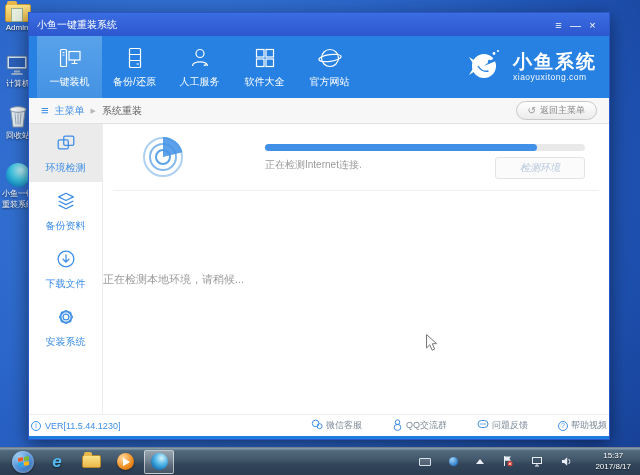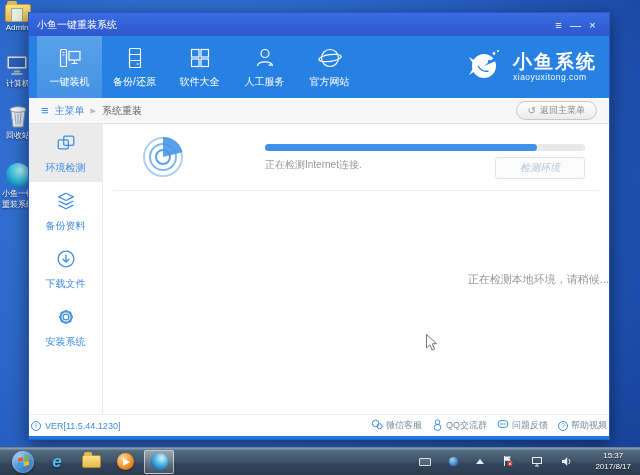--- a/index.html
+++ b/index.html
@@ -46,30 +46,30 @@
   .side-item { height:58px; display:flex; flex-direction:column; align-items:center; justify-content:center; gap:5px; color:#3e8ee6; font-size:10px; }
   .side-item.active { background:#ebebeb; }
   .main { flex:1; position:relative; background:#fff; }
   .pbar { position:absolute; left:162px; top:20px; width:320px; height:7px; background:#e9e9e9; border-radius:4px; }
   .pfill { height:100%; border-radius:4px; background:#4090e8; }
   .net-text { position:absolute; left:162px; top:34px; font-size:10px; color:#9a9a9a; }
   .detect-btn { position:absolute; right:24px; top:33px; width:90px; height:22px; display:flex; align-items:center; justify-content:center;
                 background:#fbfbfb; border:1px solid #e3e3e3; border-radius:3px; color:#b6c6da; font-size:10px;font-style:italic; }
   .radar { position:absolute; left:38px; top:11px; }
   .divider { position:absolute; left:10px; right:10px; top:66px; height:1px; background:#f0f0f0; }
-  .wait-text { position:absolute; top:148px; left:0; width:100%; text-align:right; color:#9a9a9a; font-size:11px; }
+  .wait-text { position:absolute; top:148px; left:0; width:100%; text-align:left; color:#9a9a9a; font-size:11px; }
   .step-btns { position:absolute; bottom:4px; right:20px; display:flex; gap:14px; }
   .step-btn { width:95px; height:19px; display:flex; align-items:center; justify-content:center;
               border:1px solid #e6e6e6; border-radius:10px; background:#fff; color:#c9c9c9; font-size:10px; }
   
   .statusbar { height:22px; border-top:1px solid #eee; display:flex; align-items:center; padding:0 2px; font-size:9px; }
   .ver { display:flex; align-items:center; gap:4px; color:#3e8ee6; }
   .badge { width:10px; height:10px; border:1px solid #3e8ee6; border-radius:50%; color:#3e8ee6;
            display:flex; align-items:center; justify-content:center; font-size:7px; line-height:1; }
-  .sb-links { margin-left:auto; display:flex; gap:10px; }
+  .sb-links { margin-left:auto; display:flex; gap:30px; }
   .sb-link { display:flex; align-items:center; gap:3px; color:#7d8b99; }
   .bluebar { height:3px; background:#1e7ce0; }
   
   .taskbar { position:absolute; left:0; bottom:0; width:640px; height:28px; z-index:50;
              background:linear-gradient(180deg,#8ea6b5 0%,#51697c 10%,#42566a 45%,#32455a 60%,#2a3c50 100%);
              border-top:1px solid rgba(255,255,255,.35); display:flex; align-items:center; padding-left:6px; }
   .tb-cell { width:34px; display:flex; align-items:center; justify-content:center; }
   .orb { width:22px; height:22px; border-radius:50%; position:relative;
          background:radial-gradient(circle at 35% 30%, #9fd4f7, #3f82cf 55%, #173f75); box-shadow:inset 0 0 4px rgba(255,255,255,.6), 0 1px 2px rgba(0,0,0,.5); }
   .panes { position:absolute; top:6px; left:6px; display:grid; grid-template-columns:5px 5px; grid-template-rows:4px 4px; gap:1px; transform:skewY(-8deg); }
@@ -159,40 +159,40 @@
               <path d="M7.5 9.5 h11 M7.5 15.5 h11 M14.5 19 h2.5"></path>
             </g>
           </svg>
       </span>
       <span>备份/还原</span>
     </div>
     <div class="nav-item">
       <span>
         <svg width="26" height="26" viewBox="0 0 26 26">
             <g fill="none" stroke="#fff" stroke-width="1.2">
+              <circle cx="13" cy="8.5" r="4"></circle>
+              <path d="M5.5 21 C5.5 15.5 20.5 15.5 20.5 21"></path>
+              <path d="M16.8 19.8 c1.6 1.4 3.2 -.2 2 -1.6"></path>
+            </g>
+          </svg>
+      </span>
+      <span>人工服务</span>
+    </div>
+    <div class="nav-item">
+      <span>
+        <svg width="26" height="26" viewBox="0 0 26 26">
+            <g fill="none" stroke="#fff" stroke-width="1.2">
               <rect x="4.5" y="4.5" width="7.5" height="7.5"></rect>
               <rect x="14" y="4.5" width="7.5" height="7.5"></rect>
               <rect x="4.5" y="14" width="7.5" height="7.5"></rect>
               <rect x="14" y="14" width="7.5" height="7.5"></rect>
             </g>
           </svg>
       </span>
       <span>软件大全</span>
-    </div>
-    <div class="nav-item">
-      <span>
-        <svg width="26" height="26" viewBox="0 0 26 26">
-            <g fill="none" stroke="#fff" stroke-width="1.2">
-              <circle cx="13" cy="8.5" r="4"></circle>
-              <path d="M5.5 21 C5.5 15.5 20.5 15.5 20.5 21"></path>
-              <path d="M16.8 19.8 c1.6 1.4 3.2 -.2 2 -1.6"></path>
-            </g>
-          </svg>
-      </span>
-      <span>人工服务</span>
     </div>
     <div class="nav-item">
       <span>
         <svg width="26" height="26" viewBox="0 0 26 26">
             <g fill="none" stroke="#fff" stroke-width="1.2">
               <circle cx="13" cy="13" r="8.5"></circle>
               <ellipse cx="13" cy="13" rx="11.2" ry="3.4" transform="rotate(-8 13 13)"></ellipse>
             </g>
           </svg>
       </span>

